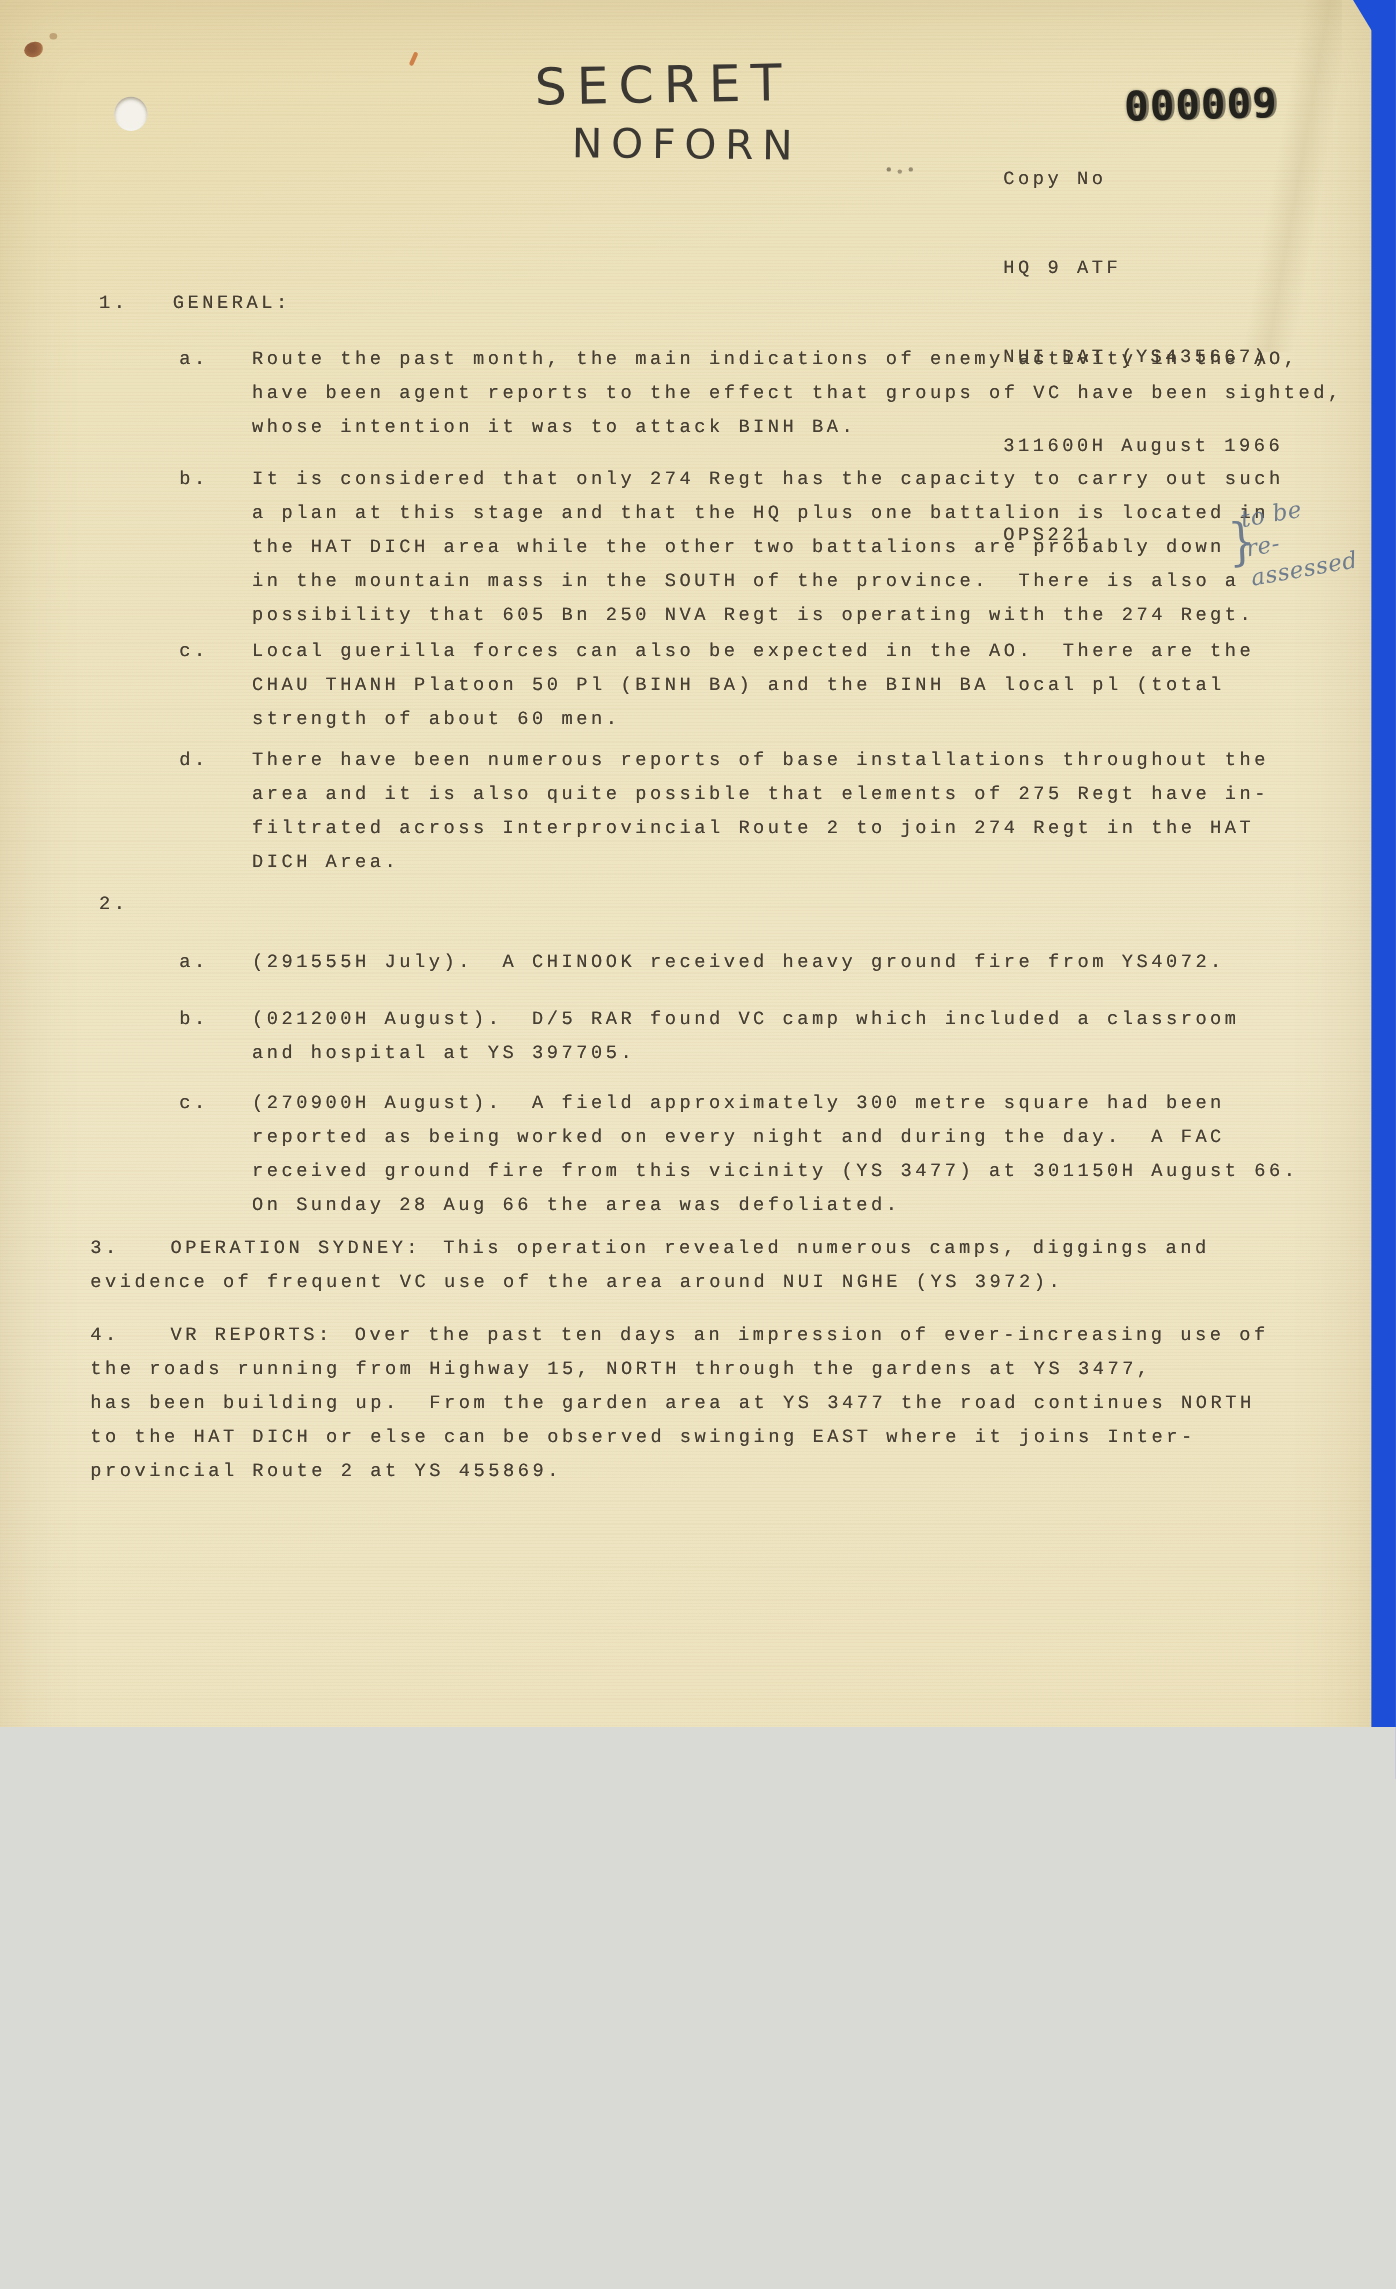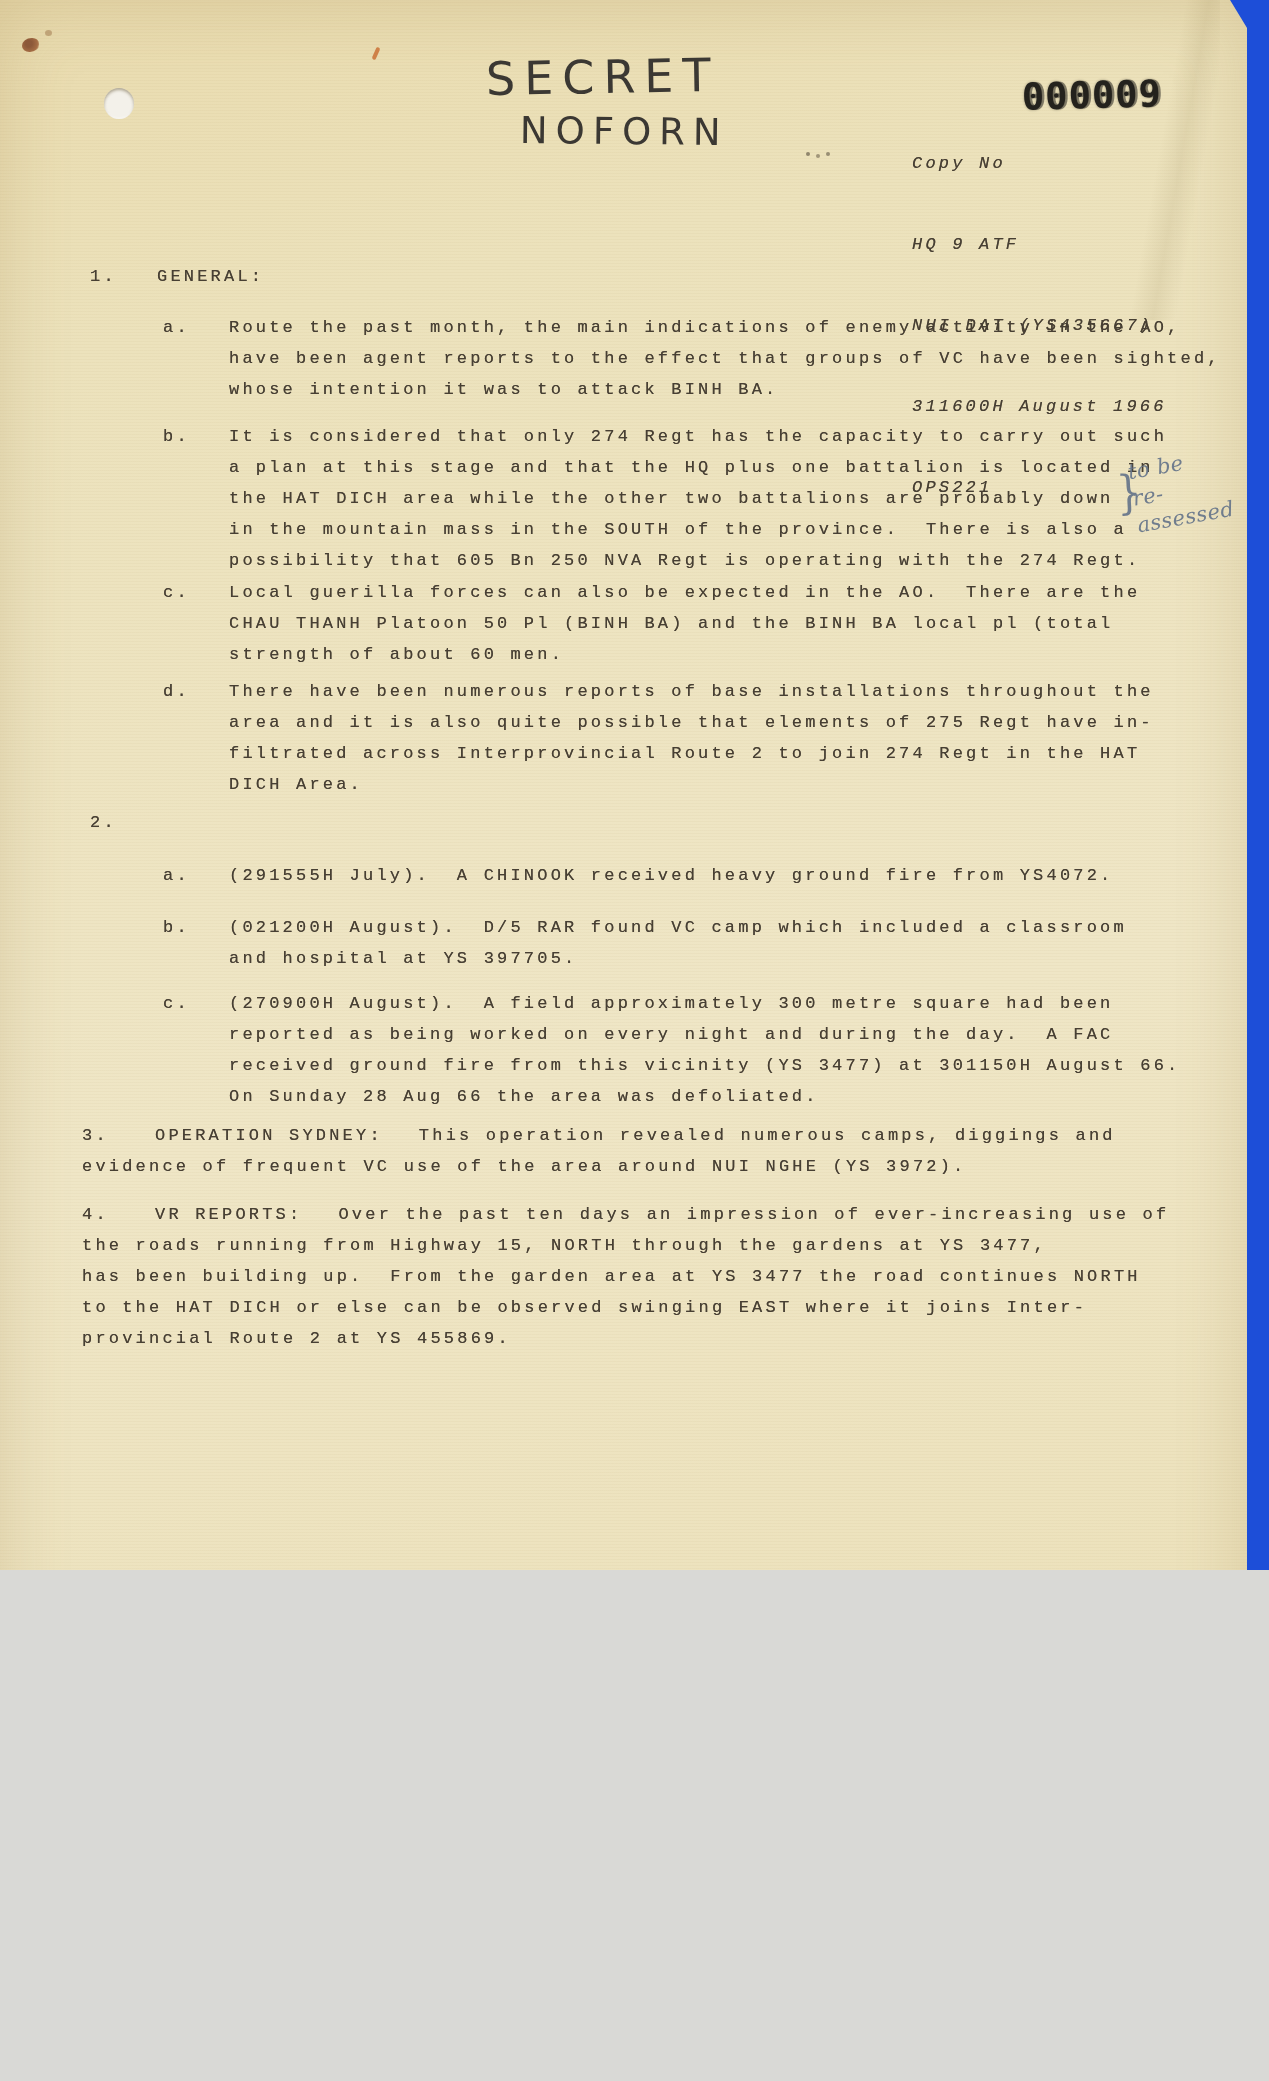--- a/index.html
+++ b/index.html
@@ -28,32 +28,32 @@
   
   .hand{position:absolute;font-family:"DejaVu Sans",sans-serif;color:#3b3833;white-space:nowrap;}
   .ht1{left:486px;top:50px;font-size:46px;letter-spacing:9px;transform:rotate(-1deg);}
   .ht2{left:520px;top:110px;font-size:37px;letter-spacing:8px;transform:rotate(.6deg);}
   .hb1{left:500px;top:1764px;font-size:48px;letter-spacing:3px;transform:rotate(-.8deg);}
   .hb2{left:526px;top:1830px;font-size:44px;letter-spacing:2px;transform:rotate(.4deg);}
   
   .tw{position:absolute;font-family:"Liberation Mono","DejaVu Sans Mono",monospace;
       font-size:17px;letter-spacing:3.2px;line-height:31px;color:#473f33;
       text-shadow:0 0 .6px rgba(69,62,51,.75);white-space:pre-wrap;}
-  .header-block{left:912px;top:96px;line-height:27px;font-style:italic;}
+  .header-block{left:912px;top:96px;line-height:27px;}
   .stamp{position:absolute;left:1022px;top:74px;font-family:"DejaVu Sans Mono",monospace;
          font-weight:bold;font-size:37px;letter-spacing:1px;color:#24221d;
          transform:rotate(-1.5deg);
          text-shadow:2.5px 0 0 rgba(34,32,27,.5), 0 0 2.5px rgba(34,32,27,.45);}
   .title{left:92px;top:215px;}
   .item{display:flex;left:163px;}
   .letter{width:66px;flex:none;}
   .itext{width:1005px;}
   .flow{left:82px;width:1150px;}
   .fnum{display:inline-block;width:73px;}
-  .fhead{margin-right:36px;}
+  .fhead{margin-right:20px;}
   
   .annotation{position:absolute;left:1112px;top:452px;color:#66758a;transform:rotate(-3deg);opacity:.92;}
   .brace{position:absolute;left:0;top:14px;font-family:"DejaVu Serif",serif;font-size:46px;
          transform:scaleX(.85);}
   .ann-text{position:absolute;left:18px;top:2px;font-family:"DejaVu Serif",serif;font-style:italic;
             font-size:21px;line-height:27px;letter-spacing:.5px;white-space:pre-line;transform:rotate(-7deg);}
   
   .footer{position:absolute;left:0;top:1971px;width:1269px;height:50px;background:#f6f6f3;}
   .f-left,.f-right{position:absolute;top:50%;font-family:"Liberation Sans",sans-serif;
                    font-size:36px;color:#4a4a48;white-space:nowrap;}

